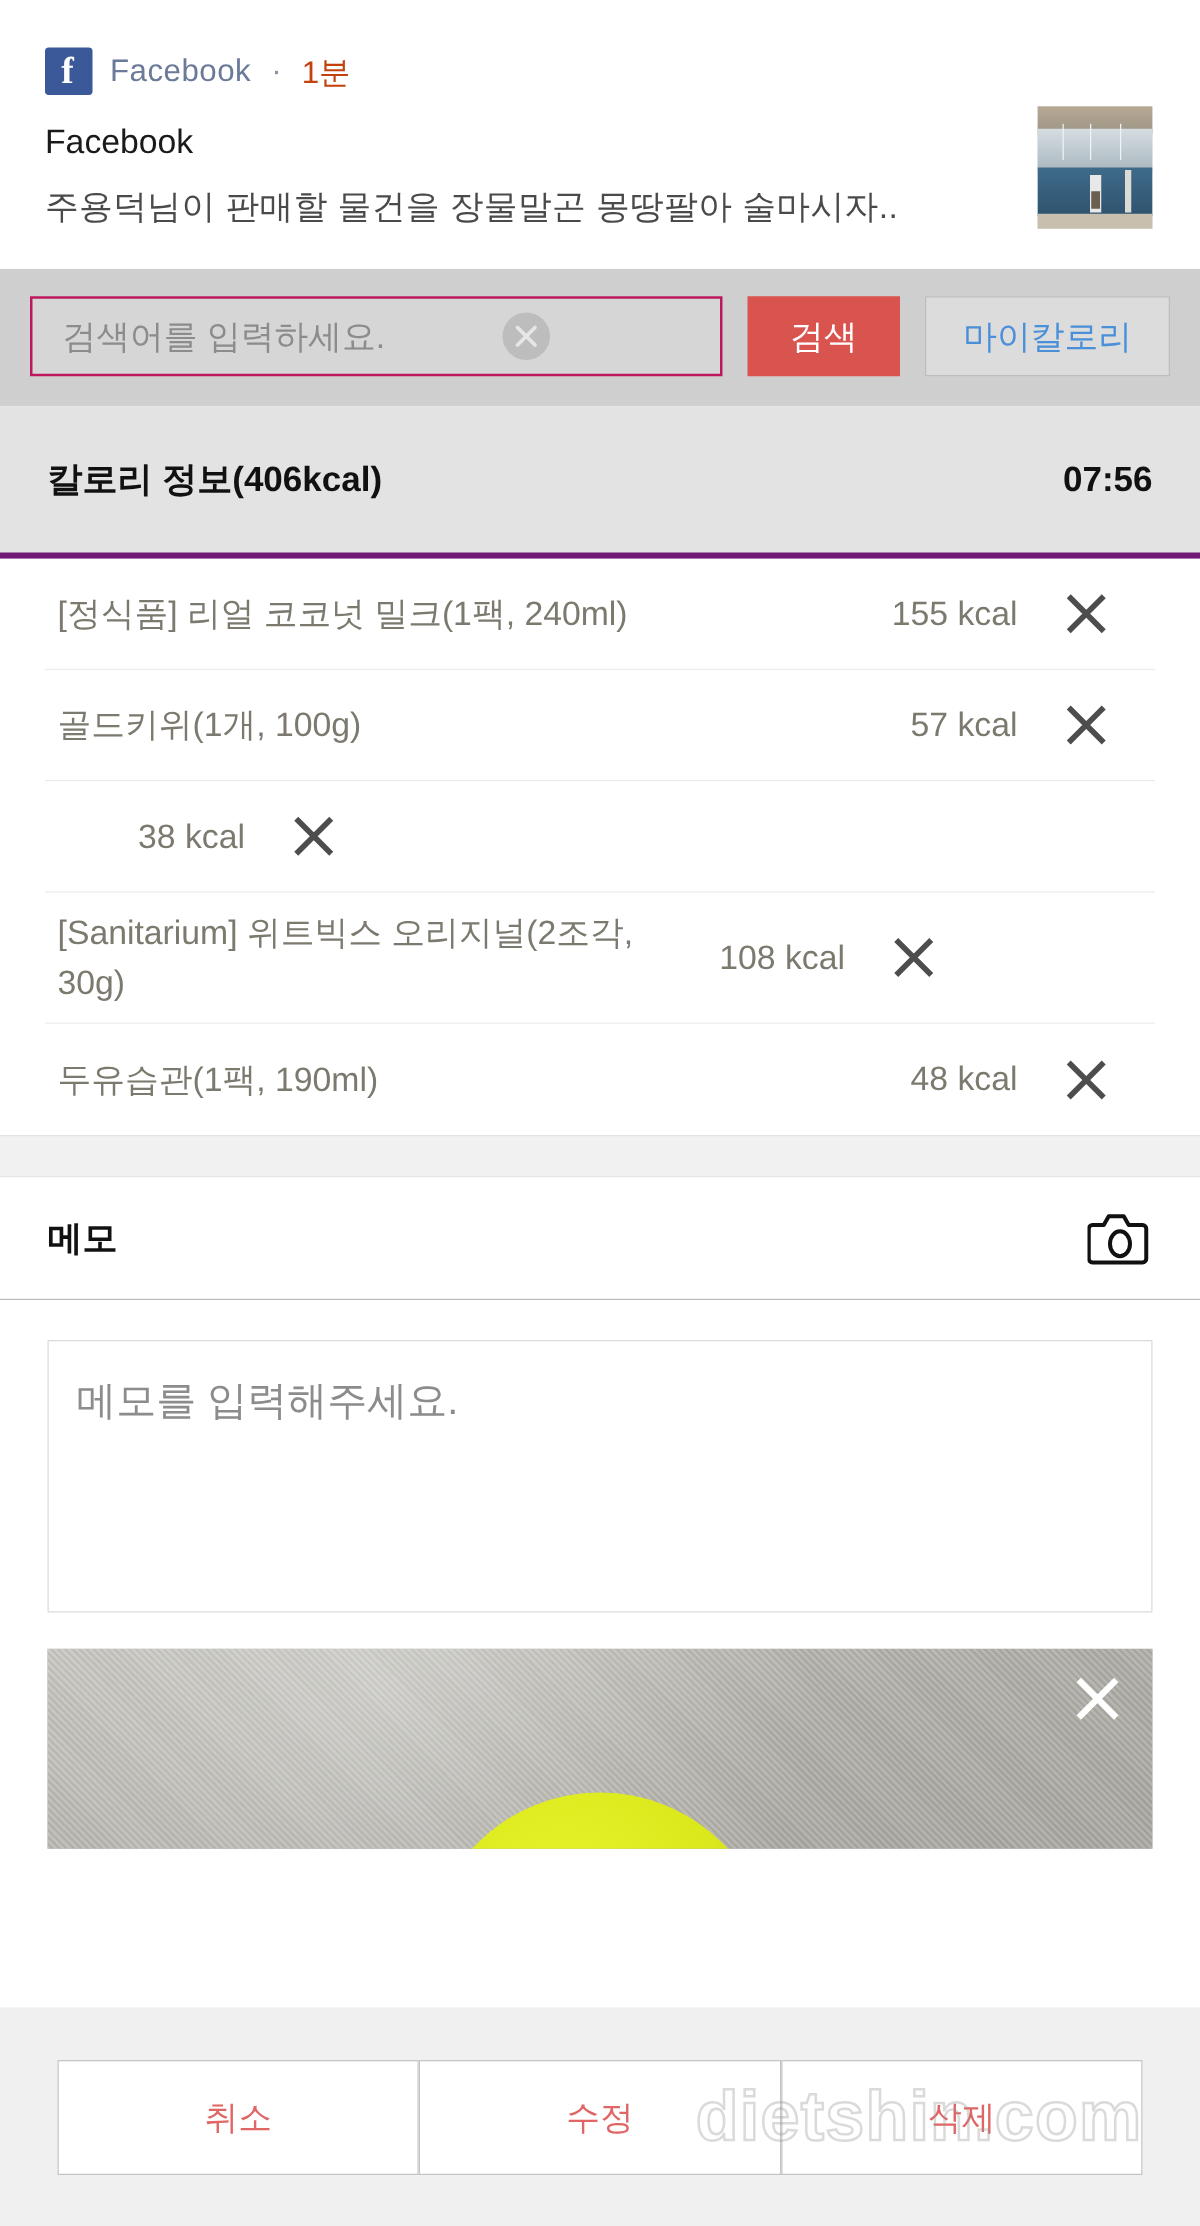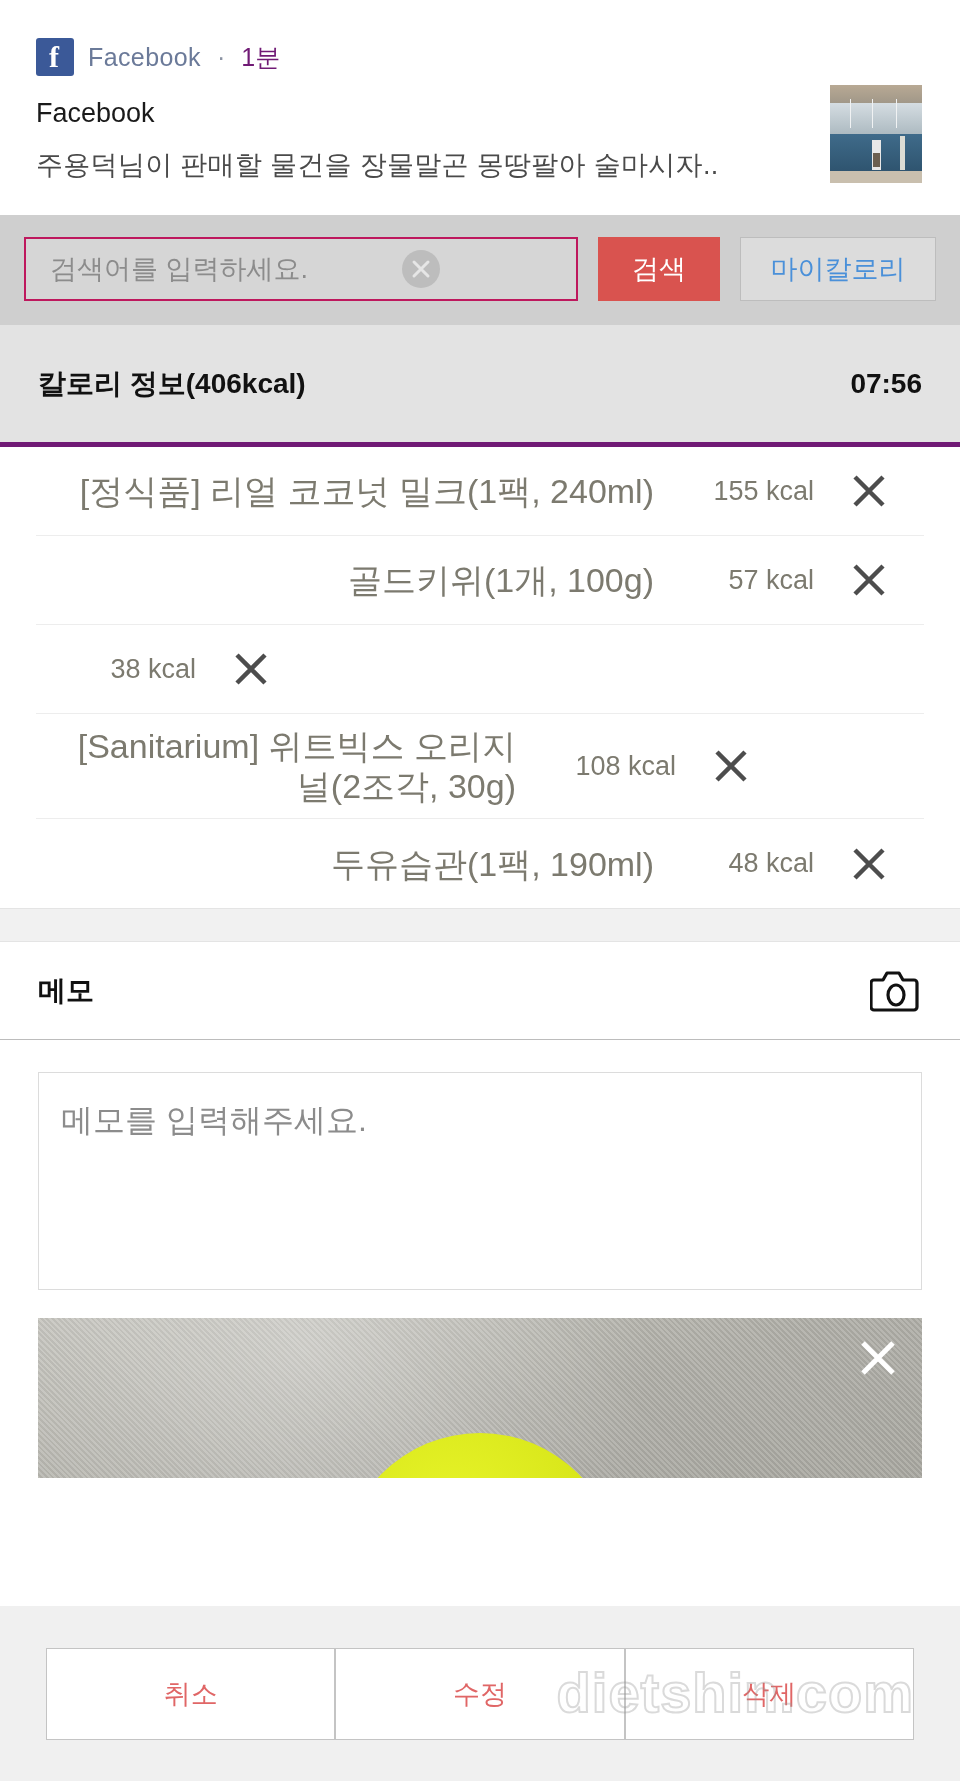--- a/index.html
+++ b/index.html
@@ -53,21 +53,21 @@
     color: #6b7a99;
     letter-spacing: .4px;
   }
   .fb-sep {
     font-size: 25px;
     color: #8b93a3;
     padding: 0 2px;
   }
   .fb-time {
     font-size: 25px;
-    color: #701a75;
+    color: #c2410c;
   }
   .fb-title {
     font-size: 27px;
     color: #1a1a1a;
     margin-top: 14px;
     font-weight: 500;
   }
   .fb-body {
     font-size: 27px;
     color: #4a4a4a;
@@ -212,26 +212,25 @@
     display: flex;
     align-items: center;
     min-height: 89px;
     margin: 0 36px;
     border-bottom: 1px solid #ededed;
     box-sizing: border-box;
   }
   .food-row:last-child { border-bottom: none; }
   .food-name {
     flex: 1 1 auto;
-    font-size: 34px;
+    font-size: 27px;
     color: #7c7a6f;
     line-height: 40px;
     padding: 12px 0;
     padding-left: 10px;
-    text-align: right;
   }
   .food-kcal {
     flex: 0 0 auto;
     width: 160px;
     text-align: right;
     font-size: 27px;
     color: #7c7a6f;
   }
   .food-del {
     flex: 0 0 auto;

